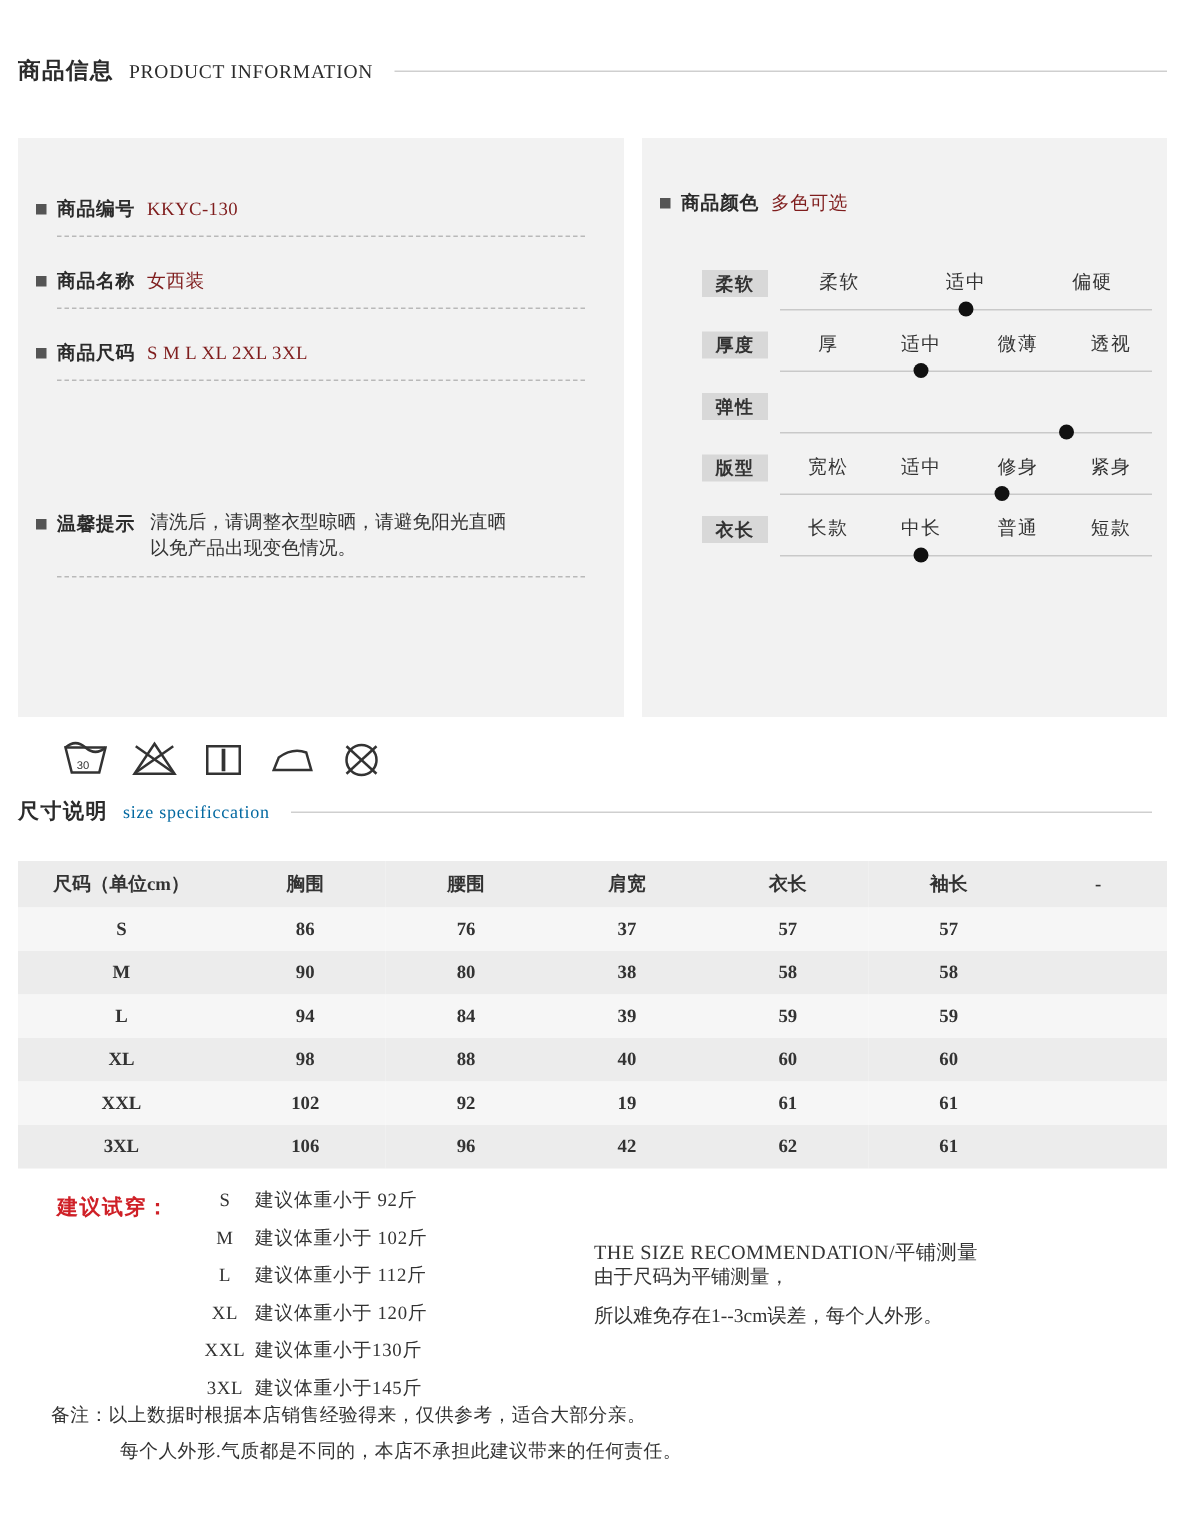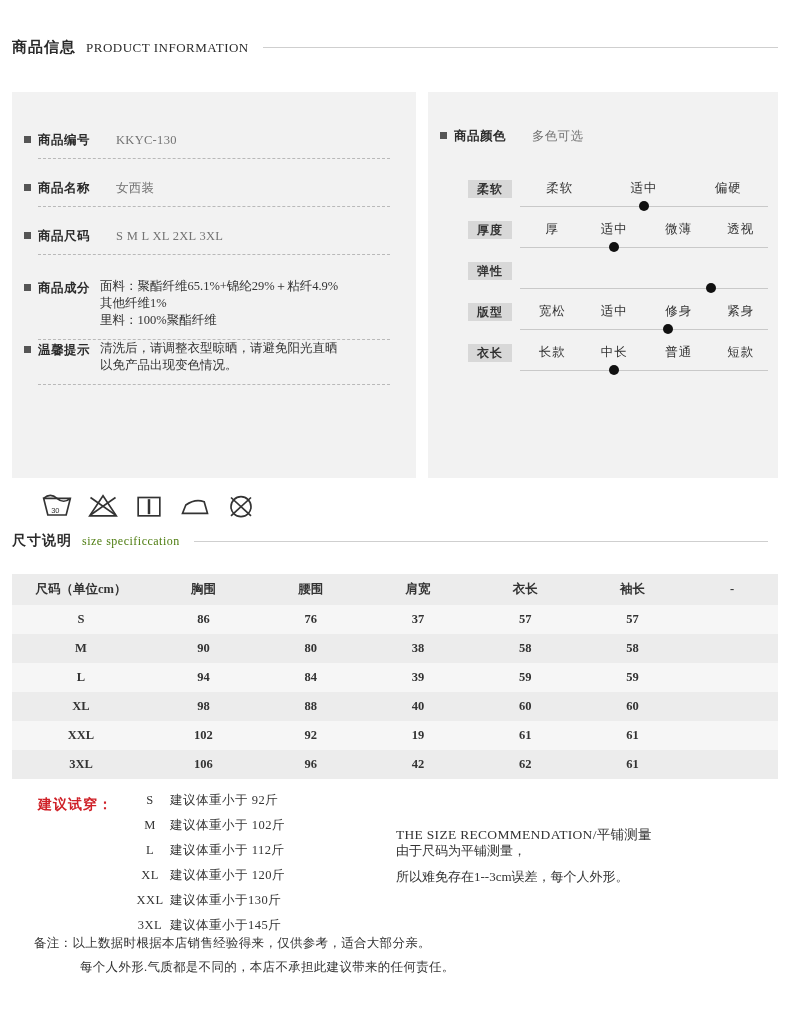--- a/index.html
+++ b/index.html
@@ -35,21 +35,21 @@
   }
   .sec-head .rule {
     flex: 1;
     height: 1px;
     background: #cfcfcf;
     margin-left: 14px;
   }
   #product-info-head { position: absolute; left: 0; top: 38px; width: 790px; }
   #size-spec-head { position: absolute; left: 0; top: 532px; width: 780px; }
   #size-spec-head .cn { font-size: 14px; }
-  #size-spec-head .en { font-size: 12px; color: #4d7c0f; text-transform: none; font-variant: normal; text-align: right; }
+  #size-spec-head .en { font-size: 12px; color: #0369a1; text-transform: none; font-variant: normal; text-align: right; }
 
   
   .panel {
     position: absolute;
     background: #f2f2f2;
   }
   #panel-left { left: 12px; top: 92px; width: 404px; height: 386px; }
   #panel-right { left: 428px; top: 92px; width: 350px; height: 386px; }
 
   .bullet-row {
@@ -65,22 +65,22 @@
     background: #555;
   }
   .lbl {
     font-size: 12.5px;
     font-weight: bold;
     color: #2b2b2b;
     letter-spacing: 0.5px;
   }
   .val {
     font-size: 12.5px;
-    color: #737373;
-    margin-left: 22px;
+    color: #7f1d1d;
+    margin-left: 4px;
     letter-spacing: 0.3px;
   }
   .dashed {
     border-bottom: 1px dashed #b9b9b9;
     margin: 0 26px 0 26px;
   }
 
   .left-block { position: absolute; left: 0; width: 404px; }
 
   .multi-val {
@@ -254,27 +254,20 @@
 
     <div class="left-block" style="top:134px;">
       <div class="bullet-row">
         <span class="bullet"></span>
         <span class="lbl">商品尺码</span>
         <span class="val">S M L XL 2XL  3XL</span>
       </div>
       <div class="dashed" style="margin-top:9px;"></div>
     </div>
 
-    <div class="left-block" style="top:170px;">
-      <div class="bullet-row" style="padding-top:16px;">
-        <span class="bullet" style="top:22px;"></span>
-        <span class="lbl">商品成分</span><span class="multi-val"><span>面料：聚酯纤维65.1%+锦纶29%＋粘纤4.9%</span><br><span>      其他纤维1%</span><br><span>里料：100%聚酯纤维</span></span>
-      </div>
-      <div class="dashed" style="margin-top:10px;"></div>
-    </div>
 
     <div class="left-block" style="top:248px;">
       <div class="bullet-row">
         <span class="bullet" style="top:6px;"></span>
         <span class="lbl">温馨提示</span><span class="multi-val"><span>清洗后，请调整衣型晾晒，请避免阳光直晒</span><br><span>以免产品出现变色情况。</span></span>
       </div>
       <div class="dashed" style="margin-top:10px;"></div>
     </div>
 
     <div id="care-icons">

